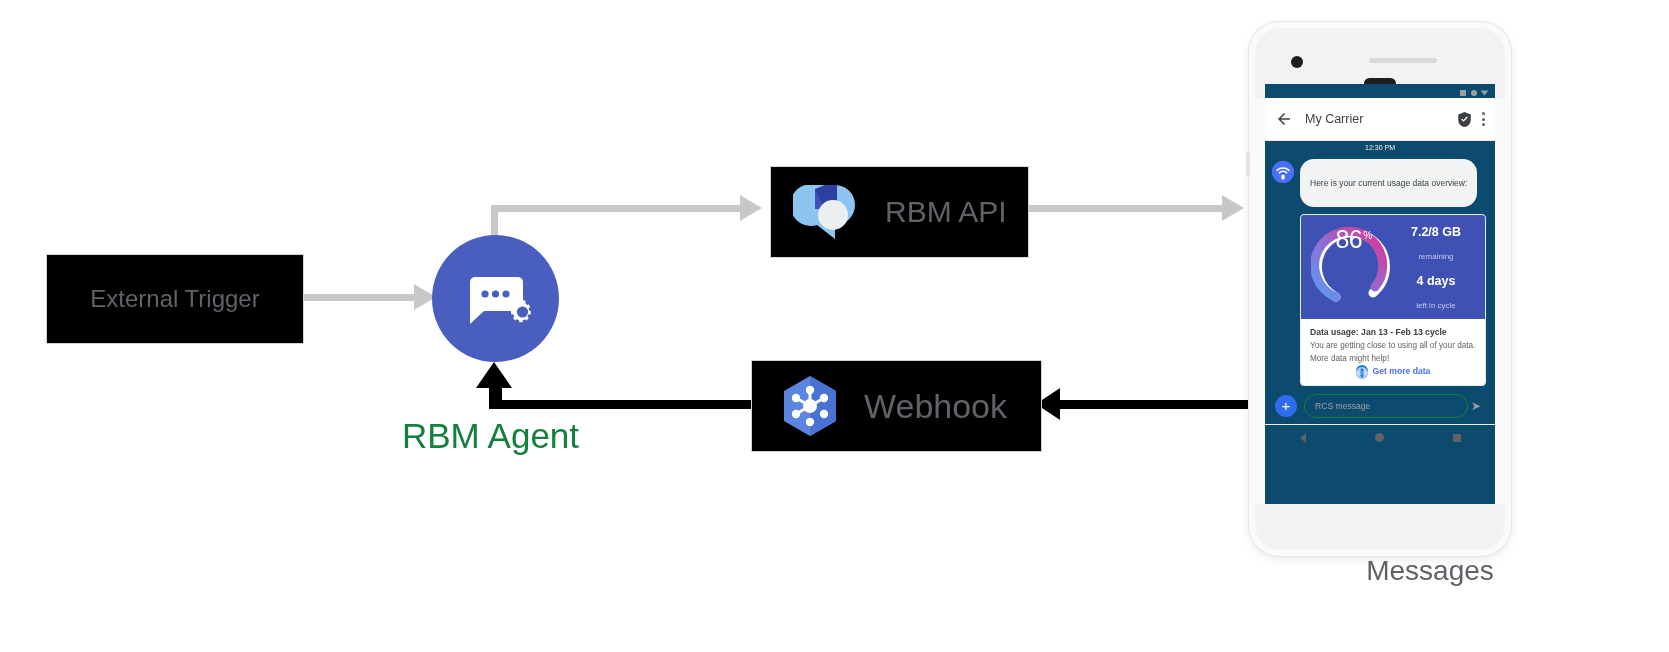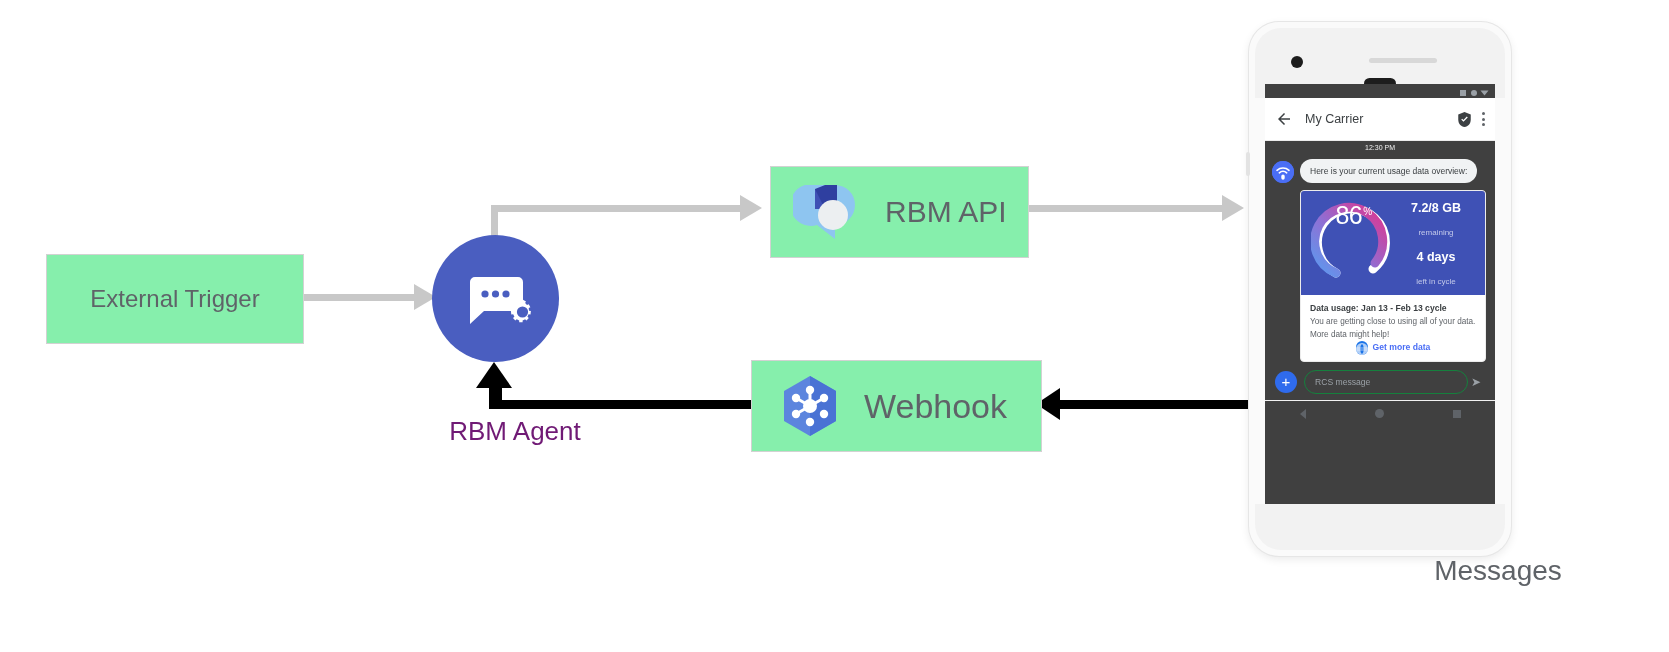--- a/index.html
+++ b/index.html
@@ -2,41 +2,41 @@
 <html><head>
 <meta charset="utf-8">
 <style>
   html,body{margin:0;padding:0;background:#ffffff;}
   body{width:1669px;height:652px;position:relative;overflow:hidden;
        font-family:"Liberation Sans","DejaVu Sans",sans-serif;}
 
   .stage{position:absolute;inset:0;}
 
   
-  .node-box{position:absolute;border:1.5px solid #d2d2d2;background:#86efac;
+  .node-box{position:absolute;border:1.5px solid #d2d2d2;background:#000000;
             display:flex;align-items:center;box-sizing:border-box;}
   .node-label{color:#5f6368;font-weight:300;white-space:nowrap;}
 
   
   #ext-trigger{left:46px;top:254px;width:258px;height:90px;justify-content:center;}
   #ext-trigger .node-label{font-size:24px;color:#5f6368;}
 
   
   #rbm-api{left:770px;top:166px;width:259px;height:92px;padding-left:22px;gap:18px;}
   #rbm-api .node-label{font-size:30px;}
 
   
   #webhook{left:751px;top:360px;width:291px;height:92px;padding-left:20px;gap:16px;}
   #webhook .node-label{font-size:34px;}
 
   
   #rbm-agent{position:absolute;left:432px;top:235px;width:127px;height:127px;
              border-radius:50%;background:#4a5ec0;}
-  #agent-caption{position:absolute;left:430px;top:416px;width:170px;text-align:center;
-                 font-size:26px;color:#701a75;font-weight:300;white-space:nowrap;}
+  #agent-caption{position:absolute;left:402px;top:416px;width:170px;text-align:center;
+                 font-size:35px;color:#15803d;font-weight:300;white-space:nowrap;}
 
   
   .conn{position:absolute;background:#c8c8c8;}
   .conn-dark{position:absolute;background:#000;}
   .arrowhead{position:absolute;width:0;height:0;}
 
   
   #c1{left:304px;top:294px;width:112px;height:7px;}
   #a1{left:414px;top:284px;border-left:22px solid #c8c8c8;border-top:13px solid transparent;border-bottom:13px solid transparent;}
 
@@ -63,41 +63,41 @@
   .phone-body{position:absolute;inset:0;background:#fafafa;border-radius:30px;
               box-shadow:0 0 0 1px #e6e6e6, 0 3px 10px rgba(0,0,0,.09);}
   .phone-top-strip{position:absolute;left:6px;top:6px;right:6px;height:70px;
                    background:#f2f2f2;border-radius:26px 26px 0 0;}
   .cam{position:absolute;left:42px;top:34px;width:12px;height:12px;border-radius:50%;background:#1d1d1d;}
   .speaker-top{position:absolute;left:120px;top:36px;width:68px;height:5px;border-radius:3px;background:#d8d8d8;}
   .speaker-mid{position:absolute;left:117px;top:56px;width:32px;height:11px;border-radius:6px;background:#1d1d1d;
                left:50%;transform:translateX(-50%);}
   .side-btn{position:absolute;left:-3px;top:130px;width:4px;height:24px;background:#e3e3e3;border-radius:2px;}
   .phone-bottom{position:absolute;left:6px;bottom:6px;right:6px;height:46px;background:#f2f2f2;border-radius:0 0 26px 26px;}
-  .screen{position:absolute;left:16px;top:62px;width:230px;height:420px;background:#404040;overflow:hidden;}
+  .screen{position:absolute;left:16px;top:62px;width:230px;height:420px;background:#0c4a6e;overflow:hidden;}
 
   .status-icons{position:absolute;right:8px;top:5px;display:flex;gap:5px;align-items:center;}
   .si-sq{width:6px;height:6px;background:#9aa0a6;}
   .si-dot{width:6px;height:6px;border-radius:50%;background:#9aa0a6;}
   .si-tri{width:0;height:0;border-left:5px solid #9aa0a6;border-top:4px solid transparent;border-bottom:4px solid transparent;transform:rotate(90deg);}
 
   .app-bar{position:relative;height:42px;display:flex;align-items:center;padding:0 10px;
            border-bottom:1px solid #ececec;background:#fff;margin-top:14px;}
   .back-arrow{width:18px;height:18px;position:relative;flex:none;}
   .app-title{font-size:12.5px;color:#3c4043;margin-left:12px;font-weight:400;}
   .bar-right{margin-left:auto;display:flex;align-items:center;gap:10px;}
   .verified{width:15px;height:17px;}
   .kebab{display:flex;flex-direction:column;gap:2.5px;align-items:center;}
   .kebab i{width:3px;height:3px;border-radius:50%;background:#5f6368;display:block;}
 
   .timestamp{text-align:center;font-size:7px;color:#f0f0f0;padding:3px 0 2px;}
 
   .msg-row{display:flex;align-items:flex-start;padding:6px 9px 0 7px;gap:6px;}
   .avatar{width:22px;height:22px;border-radius:50%;background:#4a6ef5;flex:none;position:relative;margin-top:2px;}
-  .bubble{background:#f1f3f4;border-radius:14px;padding:6px 10px;font-size:8.5px;
+  .bubble{background:#f1f3f4;border-radius:14px;padding:18px 10px;font-size:8.5px;
           line-height:1.45;color:#3c4043;max-width:170px;}
 
   .card{margin:7px 9px 0 35px;border:1px solid #ececec;border-radius:4px;overflow:hidden;background:#fff;}
   .card-hero{background:#3f51b5;height:104px;position:relative;display:flex;align-items:center;}
   .gauge-wrap{position:relative;width:84px;height:84px;margin-left:10px;flex:none;}
   .gauge-num{position:absolute;inset:0;display:flex;justify-content:center;
              color:#fff;font-size:25px;font-weight:300;letter-spacing:-.5px;}
   .gauge-num sup{font-size:10px;font-weight:400;vertical-align:baseline;position:relative;top:5px;left:1px;}
   .hero-right{flex:1;text-align:center;color:#fff;padding-right:8px;}
   .hero-big{font-size:12.5px;font-weight:700;line-height:1.2;}
@@ -116,21 +116,21 @@
             display:flex;align-items:center;justify-content:center;font-size:15px;line-height:1;flex:none;}
   .rcs-input{flex:1;height:22px;border:1px solid #15803d;border-radius:14px;display:flex;align-items:center;
              padding:0 10px;font-size:8.6px;color:#9aa0a6;}
   .send{color:#9aa0a6;font-size:12px;margin-left:-4px;padding-right:4px;}
 
   .navbar{display:flex;align-items:center;justify-content:space-around;height:26px;border-top:1px solid #f2f2f2;}
   .nav-back{width:0;height:0;border-right:6px solid #5f6368;border-top:5px solid transparent;border-bottom:5px solid transparent;}
   .nav-home{width:9px;height:9px;border-radius:50%;background:#5f6368;}
   .nav-rec{width:8px;height:8px;background:#5f6368;}
 
-  #messages-caption{position:absolute;left:1383px;top:555px;width:230px;text-align:center;
+  #messages-caption{position:absolute;left:1315px;top:555px;width:230px;text-align:center;
                     font-size:28px;color:#5f6368;font-weight:300;}
 </style>
 </head>
 <body>
 
 <div class="stage">
 
   <div class="conn" id="c1"></div>
   <div class="arrowhead" id="a1"></div>
 

